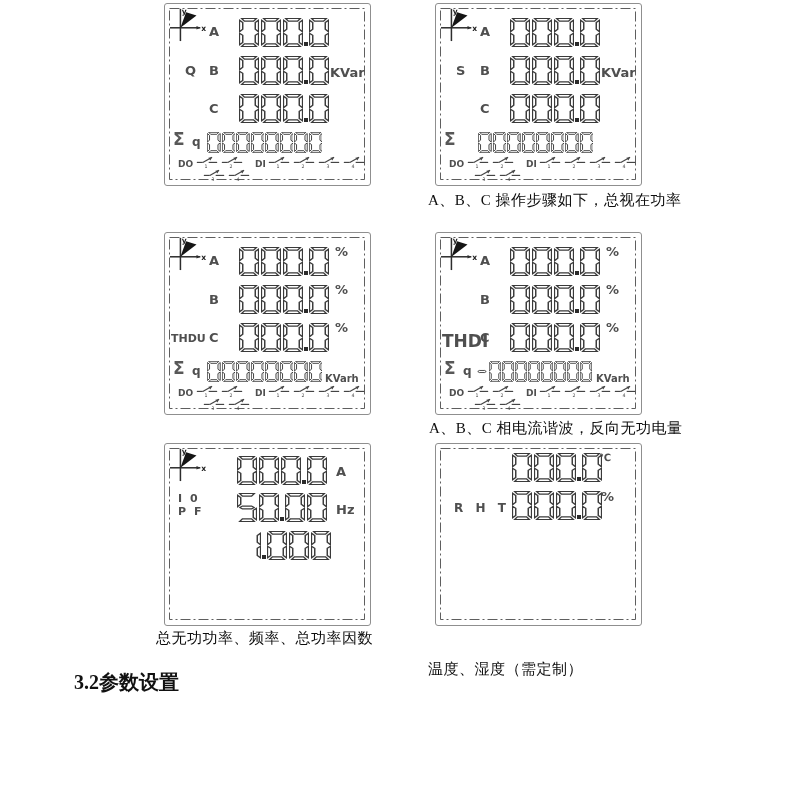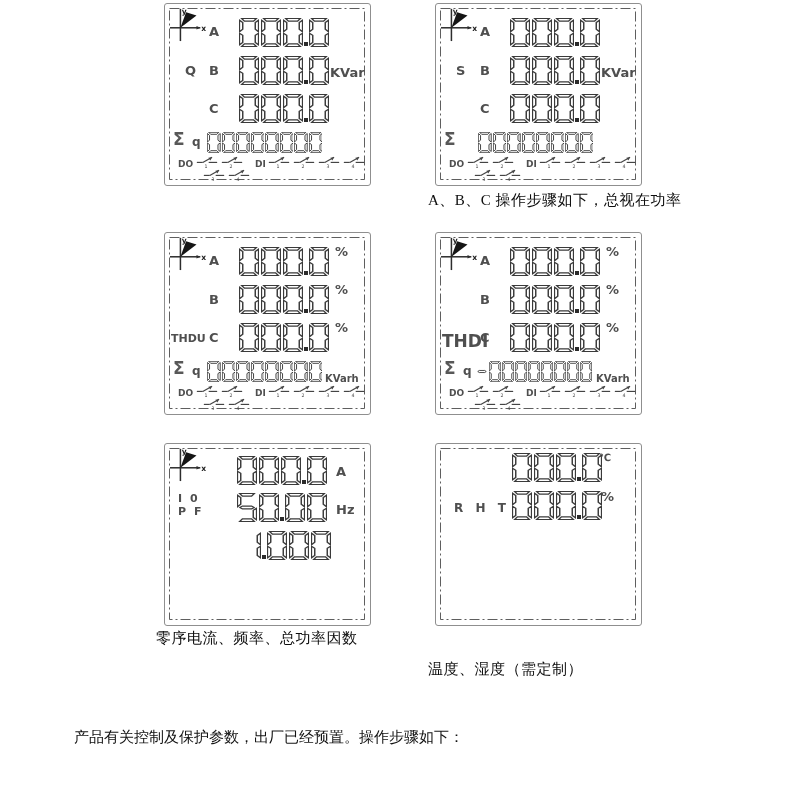--- a/index.html
+++ b/index.html
@@ -1119,20 +1119,21 @@
           <svg viewBox="0 0 26 15">
             <line x1="1" y1="8" x2="8" y2="8" stroke="#444" stroke-width="1.4"></line>
             <line x1="15" y1="8" x2="25" y2="8" stroke="#444" stroke-width="1.4"></line>
             <line x1="8" y1="8" x2="19" y2="2" stroke="#444" stroke-width="1.4"></line>
             <polygon points="19,2 14.6,2.6 17,5.6" fill="#444"></polygon>
             <text x="10" y="14.5" font-size="5.5" fill="#444" font-family="DejaVu Sans, sans-serif">4</text>
           </svg>
         </span>
     </span>
   </div>
+  <div class="caption" style="left:429px;top:419px">A、B、C 相电流谐波，反向无功电量</div>
 
   <div class="panel" style="left:164px;top:443px">
     <svg class="dashdot">
         <rect x="4.5" y="4.5" width="195" height="171" fill="none" stroke="#5e5e5e" stroke-width="1" stroke-dasharray="10 3 2 3"></rect>
       </svg>
     <span class="axis"><svg viewBox="0 0 40 38" width="38" height="36">
           <line x1="1" y1="23" x2="33" y2="23" stroke="#2d2d2d" stroke-width="1.6"></line>
           <line x1="12" y1="3" x2="12" y2="37" stroke="#2d2d2d" stroke-width="1.6"></line>
           <polygon points="33,23 29,21.2 29,24.8" fill="#2d2d2d"></polygon>
           <polygon points="12,23 29,10 18,6.5" fill="#151515"></polygon>
@@ -1237,21 +1238,21 @@
         <svg viewBox="0 0 96 164" preserveAspectRatio="none">
           <polygon points="12,2 84,2 70,18 26,18" fill="#ffffff" stroke="#3a3a3a" stroke-width="7"></polygon>
           <polygon points="94,12 94,78 78,64 78,26" fill="#ffffff" stroke="#3a3a3a" stroke-width="7"></polygon>
           <polygon points="94,86 94,152 78,138 78,98" fill="#ffffff" stroke="#3a3a3a" stroke-width="7"></polygon>
           <polygon points="12,162 84,162 70,146 26,146" fill="#ffffff" stroke="#3a3a3a" stroke-width="7"></polygon>
           <polygon points="2,86 2,152 18,138 18,98" fill="#ffffff" stroke="#3a3a3a" stroke-width="7"></polygon>
           <polygon points="2,12 2,78 18,64 18,26" fill="#ffffff" stroke="#3a3a3a" stroke-width="7"></polygon>
         </svg>
       </span>
   </div>
-  <div class="caption" style="left:156px;top:629px">零序电流、频率、总功率因数</div>
+  <div class="caption" style="left:156px;top:629px">总无功功率、频率、总功率因数</div>
 
   <div class="panel" style="left:435px;top:443px">
     <svg class="dashdot">
         <rect x="4.5" y="4.5" width="195" height="171" fill="none" stroke="#5e5e5e" stroke-width="1" stroke-dasharray="10 3 2 3"></rect>
       </svg>
     <span class="lcd" style="left:76px;top:9px">
         <svg viewBox="0 0 96 164" preserveAspectRatio="none">
           <polygon points="12,2 84,2 70,18 26,18" fill="#ffffff" stroke="#3a3a3a" stroke-width="7"></polygon>
           <polygon points="94,12 94,78 78,64 78,26" fill="#ffffff" stroke="#3a3a3a" stroke-width="7"></polygon>
           <polygon points="94,86 94,152 78,138 78,98" fill="#ffffff" stroke="#3a3a3a" stroke-width="7"></polygon>
@@ -1319,15 +1320,15 @@
           <polygon points="94,86 94,152 78,138 78,98" fill="#ffffff" stroke="#3a3a3a" stroke-width="7"></polygon>
           <polygon points="12,162 84,162 70,146 26,146" fill="#ffffff" stroke="#3a3a3a" stroke-width="7"></polygon>
           <polygon points="2,86 2,152 18,138 18,98" fill="#ffffff" stroke="#3a3a3a" stroke-width="7"></polygon>
           <polygon points="2,12 2,78 18,64 18,26" fill="#ffffff" stroke="#3a3a3a" stroke-width="7"></polygon>
         </svg>
       </span>
     <span class="lbl unit" style="left:165px;top:46px">%</span>
   </div>
   <div class="caption" style="left:428px;top:660px">温度、湿度（需定制）</div>
 
-  <div class="bodytext" style="left:74px;top:728px">产品有关控制及保护参数，出厂已经预置。操作步骤如下：</div>
+  <div class="heading" style="left:74px;top:669px">3.2参数设置</div>
 
 </div>
 
 </body></html>

